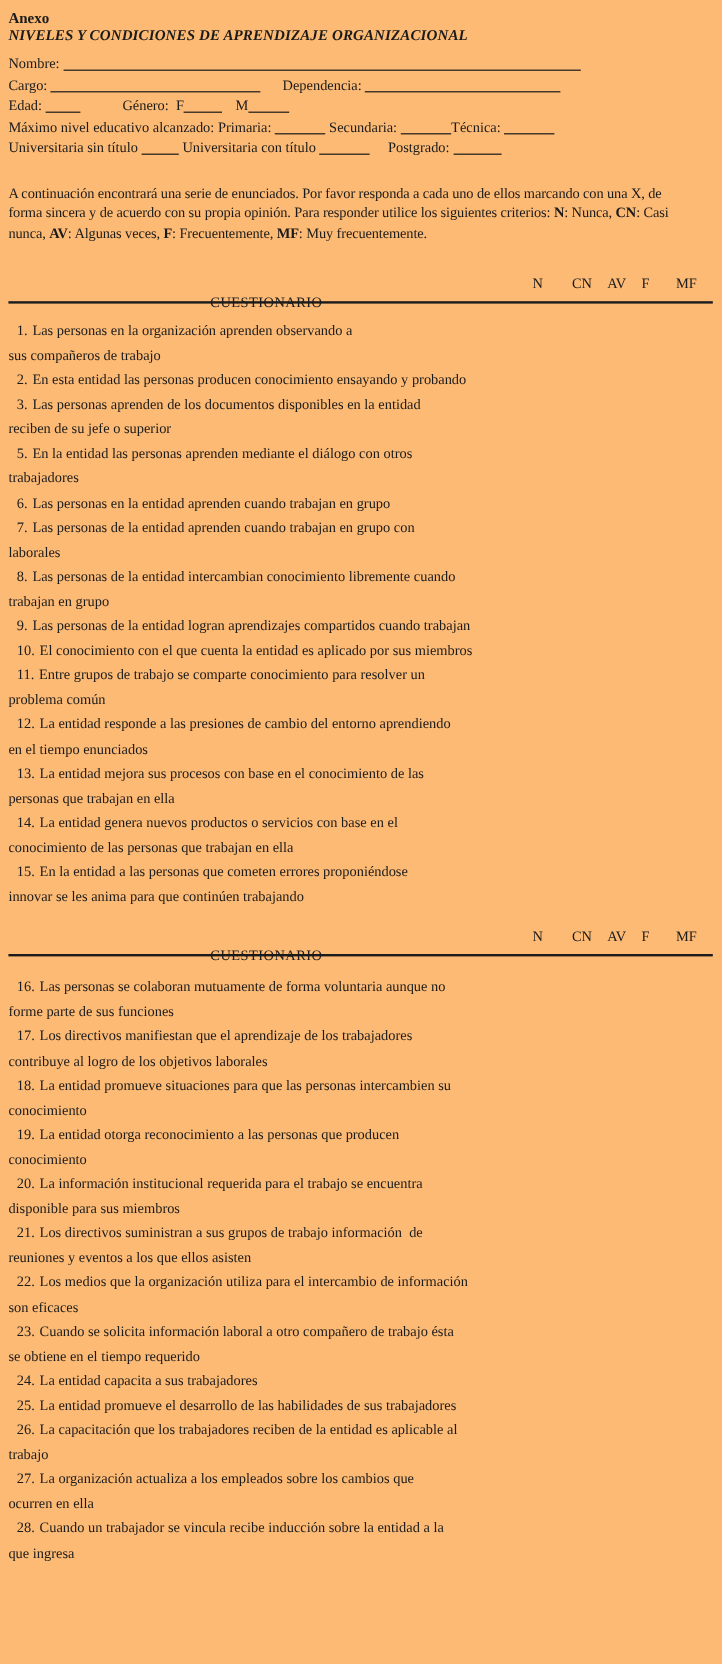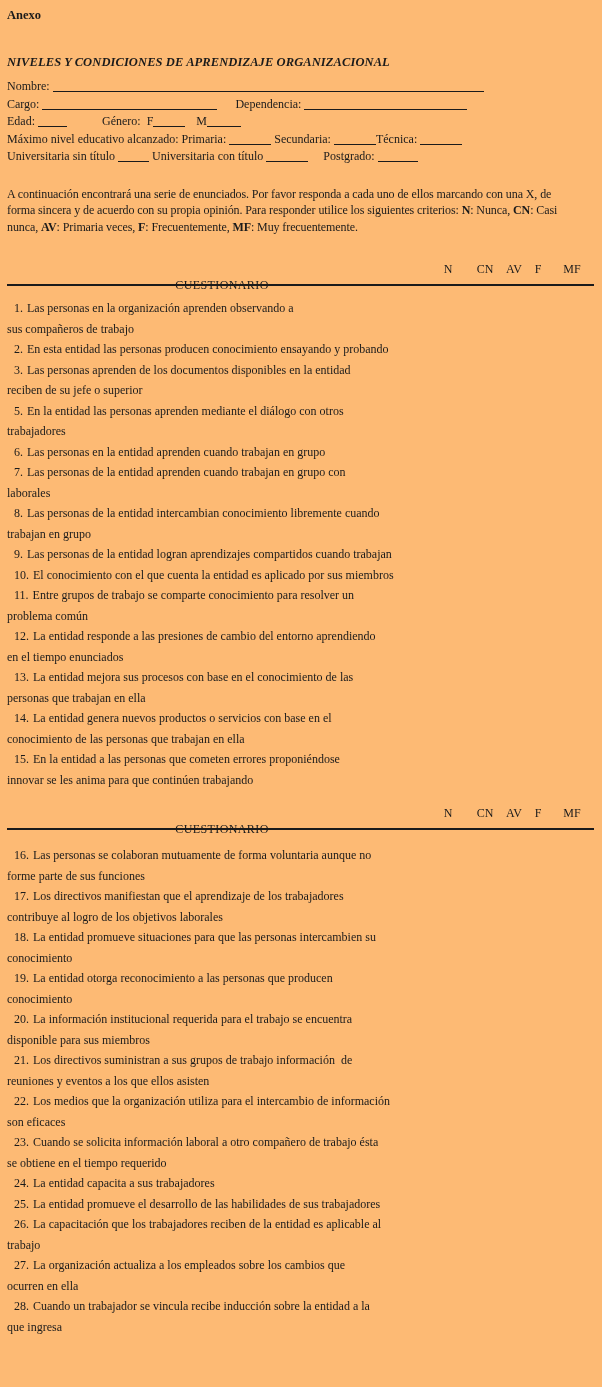--- a/index.html
+++ b/index.html
@@ -5,21 +5,21 @@
   * { margin:0; padding:0; box-sizing:border-box; }
   html,body { background:#ffffff; }
   body {
     width:602px; height:1387px; overflow:hidden;
     font-family:"Liberation Serif","DejaVu Serif",serif;
     color:#1b1b1b;
   }
   .page { width:602px; height:1387px; padding:8px 7px 0 7px; overflow:hidden; background:#fdba74; }
 
   .anexo { font-weight:bold; font-size:12.5px; line-height:14px; }
-  .title { margin-top:33px; font-weight:bold; font-style:italic; font-size:12.5px; line-height:14px; letter-spacing:0.1px; }
+  .title { font-weight:bold; font-style:italic; font-size:12.5px; line-height:14px; letter-spacing:0.1px; }
 
   .form-fields { margin-top:9px; font-size:12px; }
   .form-line { height:17.5px; line-height:17.5px; white-space:pre; }
 
   .seg { white-space:pre; }
   .seg.b { font-weight:bold; }
   .blank { display:inline-block; border-bottom:1px solid #1b1b1b; height:10px; vertical-align:-2px; }
   .gap { display:inline-block; height:1px; }
 
   .instructions { margin-top:20px; font-size:12px; }
@@ -55,21 +55,21 @@
       <div class="form-line"><span class="seg">Nombre: </span><span class="blank" style="width: 431px;"></span></div>
       <div class="form-line"><span class="seg">Cargo: </span><span class="blank" style="width: 175px;"></span><span class="gap" style="width: 18px;"></span><span class="seg">Dependencia: </span><span class="blank" style="width: 163px;"></span></div>
       <div class="form-line"><span class="seg">Edad: </span><span class="blank" style="width: 29px;"></span><span class="gap" style="width: 35px;"></span><span class="seg">Género:  F</span><span class="blank" style="width: 32px;"></span><span class="gap" style="width: 11px;"></span><span class="seg">M</span><span class="blank" style="width: 34px;"></span></div>
       <div class="form-line"><span class="seg">Máximo nivel educativo alcanzado: Primaria: </span><span class="blank" style="width: 42px;"></span><span class="seg"> Secundaria: </span><span class="blank" style="width: 42px;"></span><span class="seg">Técnica: </span><span class="blank" style="width: 42px;"></span></div>
       <div class="form-line"><span class="seg">Universitaria sin título </span><span class="blank" style="width: 31px;"></span><span class="seg"> Universitaria con título </span><span class="blank" style="width: 42px;"></span><span class="gap" style="width: 12px;"></span><span class="seg"> Postgrado: </span><span class="blank" style="width: 40px;"></span></div>
     </div>
 
   <div class="instructions">
       <div class="instr-line"><span class="seg">A continuación encontrará una serie de enunciados. Por favor responda a cada uno de ellos marcando con una X, de</span></div>
       <div class="instr-line"><span class="seg">forma sincera y de acuerdo con su propia opinión. Para responder utilice los siguientes criterios: </span><span class="seg b">N</span><span class="seg">: Nunca, </span><span class="seg b">CN</span><span class="seg">: Casi</span></div>
-      <div class="instr-line"><span class="seg">nunca, </span><span class="seg b">AV</span><span class="seg">: Primaria veces, </span><span class="seg b">F</span><span class="seg">: Frecuentemente, </span><span class="seg b">MF</span><span class="seg">: Muy frecuentemente.</span></div>
+      <div class="instr-line"><span class="seg">nunca, </span><span class="seg b">AV</span><span class="seg">: Algunas veces, </span><span class="seg b">F</span><span class="seg">: Frecuentemente, </span><span class="seg b">MF</span><span class="seg">: Muy frecuentemente.</span></div>
     </div>
 
   <div class="qheader">
     <span class="qtitle">CUESTIONARIO</span>
     <span class="qcol c0">N</span>
     <span class="qcol c1">CN</span>
     <span class="qcol c2">AV</span>
     <span class="qcol c3">F</span>
     <span class="qcol c4">MF</span>
   </div>

